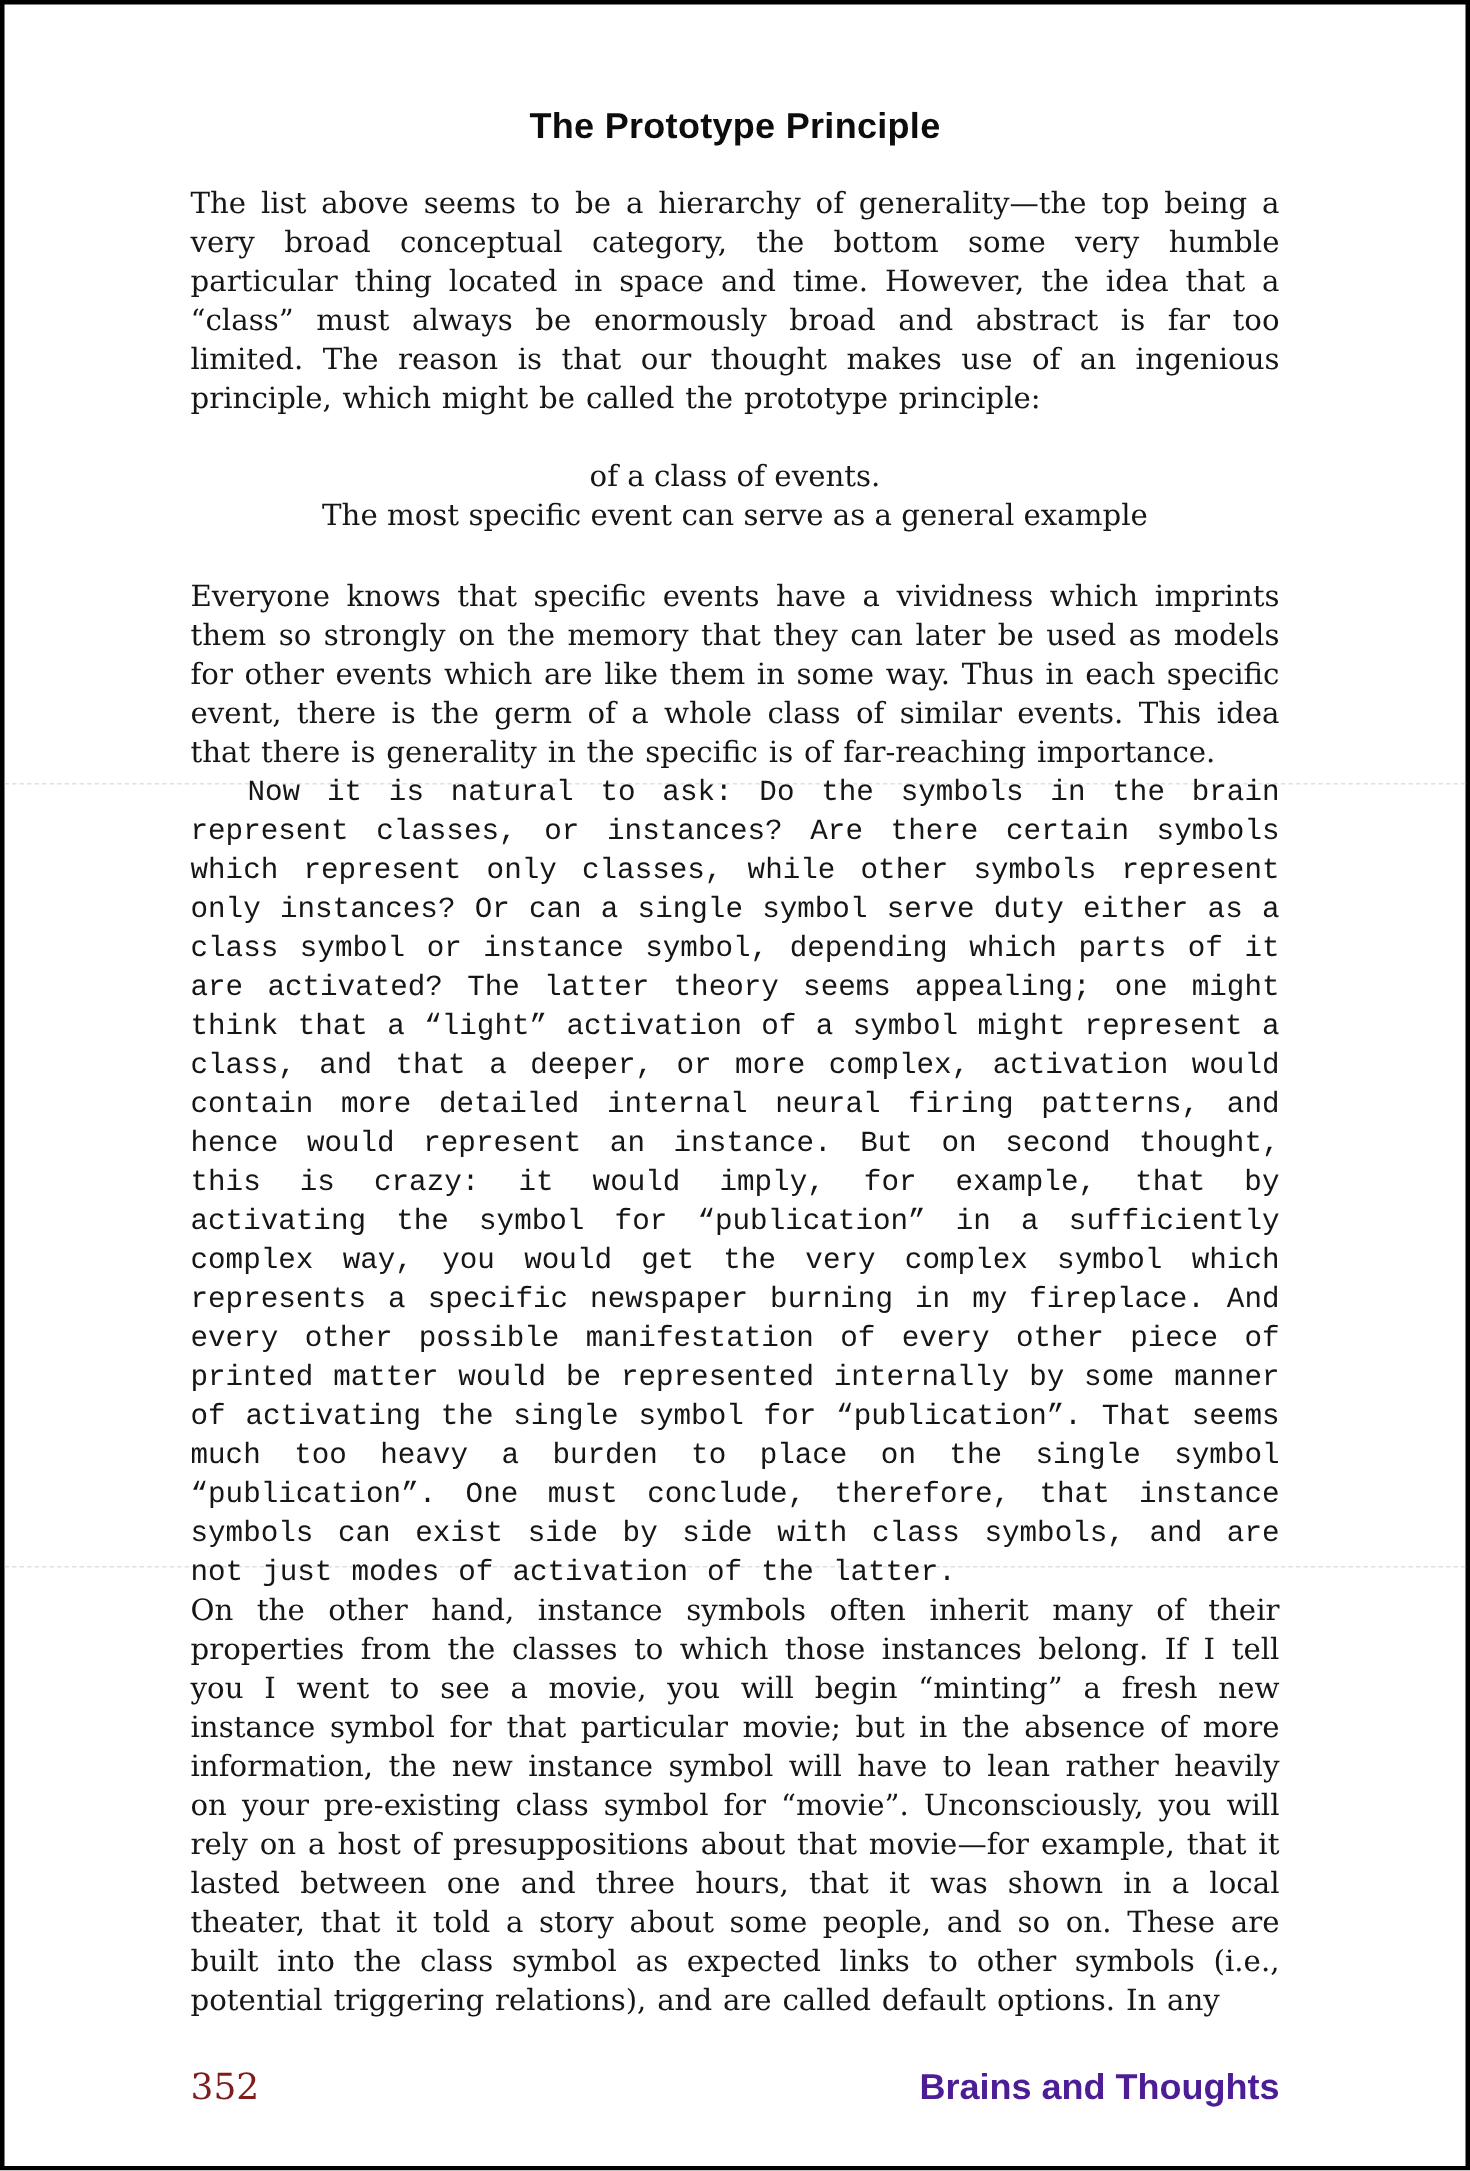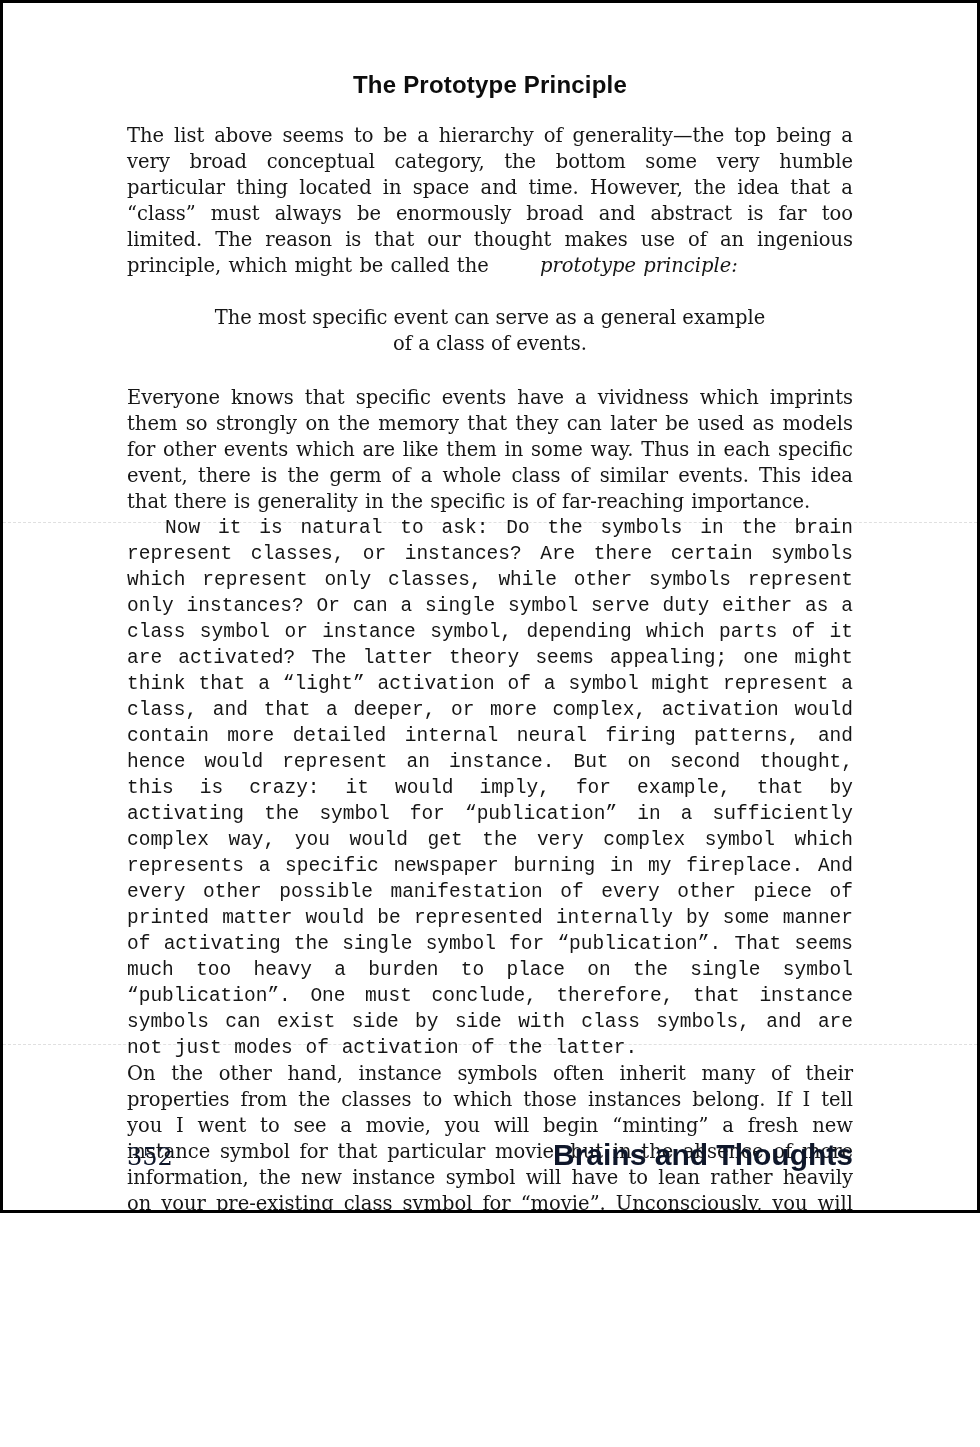--- a/index.html
+++ b/index.html
@@ -3,21 +3,21 @@
 <meta charset="utf-8">
 <style>
   html, body {
     margin: 0;
     padding: 0;
     background: #ffffff;
   }
   .page {
     position: relative;
     width: 980px;
-    height: 1213px;
+    height: 1447px;
     box-sizing: border-box;
     background: #ffffff;
     border: 3px solid #000000;
     color: #161616;
     font-family: "DejaVu Serif", serif;
     overflow: hidden;
   }
   .content {
     position: absolute;
     left: 124px;
@@ -47,42 +47,40 @@
     text-indent: 38px;
     font-family: Liberation Mono, monospace;
   }
   .quote {
     font-size: 19.5px;
     line-height: 26px;
     text-align: center;
     margin: 26px 30px 28px 30px;
   }
   .ital {
-    font-style: italic;
-    margin-left: 44px;
   }
   .footer {
     position: absolute;
     left: 124px;
     right: 124px;
     bottom: 38px;
     display: flex;
     justify-content: space-between;
     align-items: baseline;
   }
   .page-num {
     font-family: "DejaVu Serif", serif;
     font-size: 24px;
-    color: #0f172a;
+    color: #7f1d1d;
   }
   .running-title {
     font-family: "Liberation Sans", sans-serif;
     font-weight: 700;
-    font-size: 30px;
-    color: #0f172a;
+    font-size: 24px;
+    color: #4c1d95;
   }
   .scan-line {
     position: absolute;
     left: 0;
     right: 0;
     border-top: 1px dashed #e0e0e0;
     pointer-events: none;
   }
   .scan-line-1 { top: 519px; }
   .scan-line-2 { top: 1041px; }
@@ -95,22 +93,22 @@
   <div class="scan-line scan-line-1"></div>
   <div class="scan-line scan-line-2"></div>
 
   <main class="content">
 
     <h1 class="heading">The Prototype Principle</h1>
 
     <p class="body-par"><span>The list above seems to be a hierarchy of generality—the top being a very broad conceptual category, the bottom some very humble particular thing located in space and time. However, the idea that a “class” must always be enormously broad and abstract is far too limited. The reason is that our thought makes use of an ingenious principle, which might be called the </span><span class="ital">prototype principle:</span></p>
 
     <div class="quote">
+      <div>of a class of events.</div>
       <div>The most specific event can serve as a general example</div>
-      <div>of a class of events.</div>
     </div>
 
     <p class="body-par">Everyone knows that specific events have a vividness which imprints them so strongly on the memory that they can later be used as models for other events which are like them in some way. Thus in each specific event, there is the germ of a whole class of similar events. This idea that there is generality in the specific is of far-reaching importance.</p>
 
     <p class="body-par indent">Now it is natural to ask: Do the symbols in the brain represent classes, or instances? Are there certain symbols which represent only classes, while other symbols represent only instances? Or can a single symbol serve duty either as a class symbol or instance symbol, depending which parts of it are activated? The latter theory seems appealing; one might think that a “light” activation of a symbol might represent a class, and that a deeper, or more complex, activation would contain more detailed internal neural firing patterns, and hence would represent an instance. But on second thought, this is crazy: it would imply, for example, that by activating the symbol for “publication” in a sufficiently complex way, you would get the very complex symbol which represents a specific newspaper burning in my fireplace. And every other possible manifestation of every other piece of printed matter would be represented internally by some manner of activating the single symbol for “publication”. That seems much too heavy a burden to place on the single symbol “publication”. One must conclude, therefore, that instance symbols can exist side by side with class symbols, and are not just modes of activation of the latter.</p>
 
 
     <p class="body-par"><span>On the other hand, instance symbols often inherit many of their properties from the classes to which those instances belong. If I tell you I went to see a movie, you will begin “minting” a fresh new instance symbol for that particular movie; but in the absence of more information, the new instance symbol will have to lean rather heavily on your pre-existing class symbol for “movie”. Unconsciously, you will rely on a host of presuppositions about that movie—for example, that it lasted between one and three hours, that it was shown in a local theater, that it told a story about some people, and so on. These are built into the class symbol as expected links to other symbols (i.e., potential triggering relations), and are called </span><span class="ital">default options</span><span>. In any</span></p>
 
   </main>

